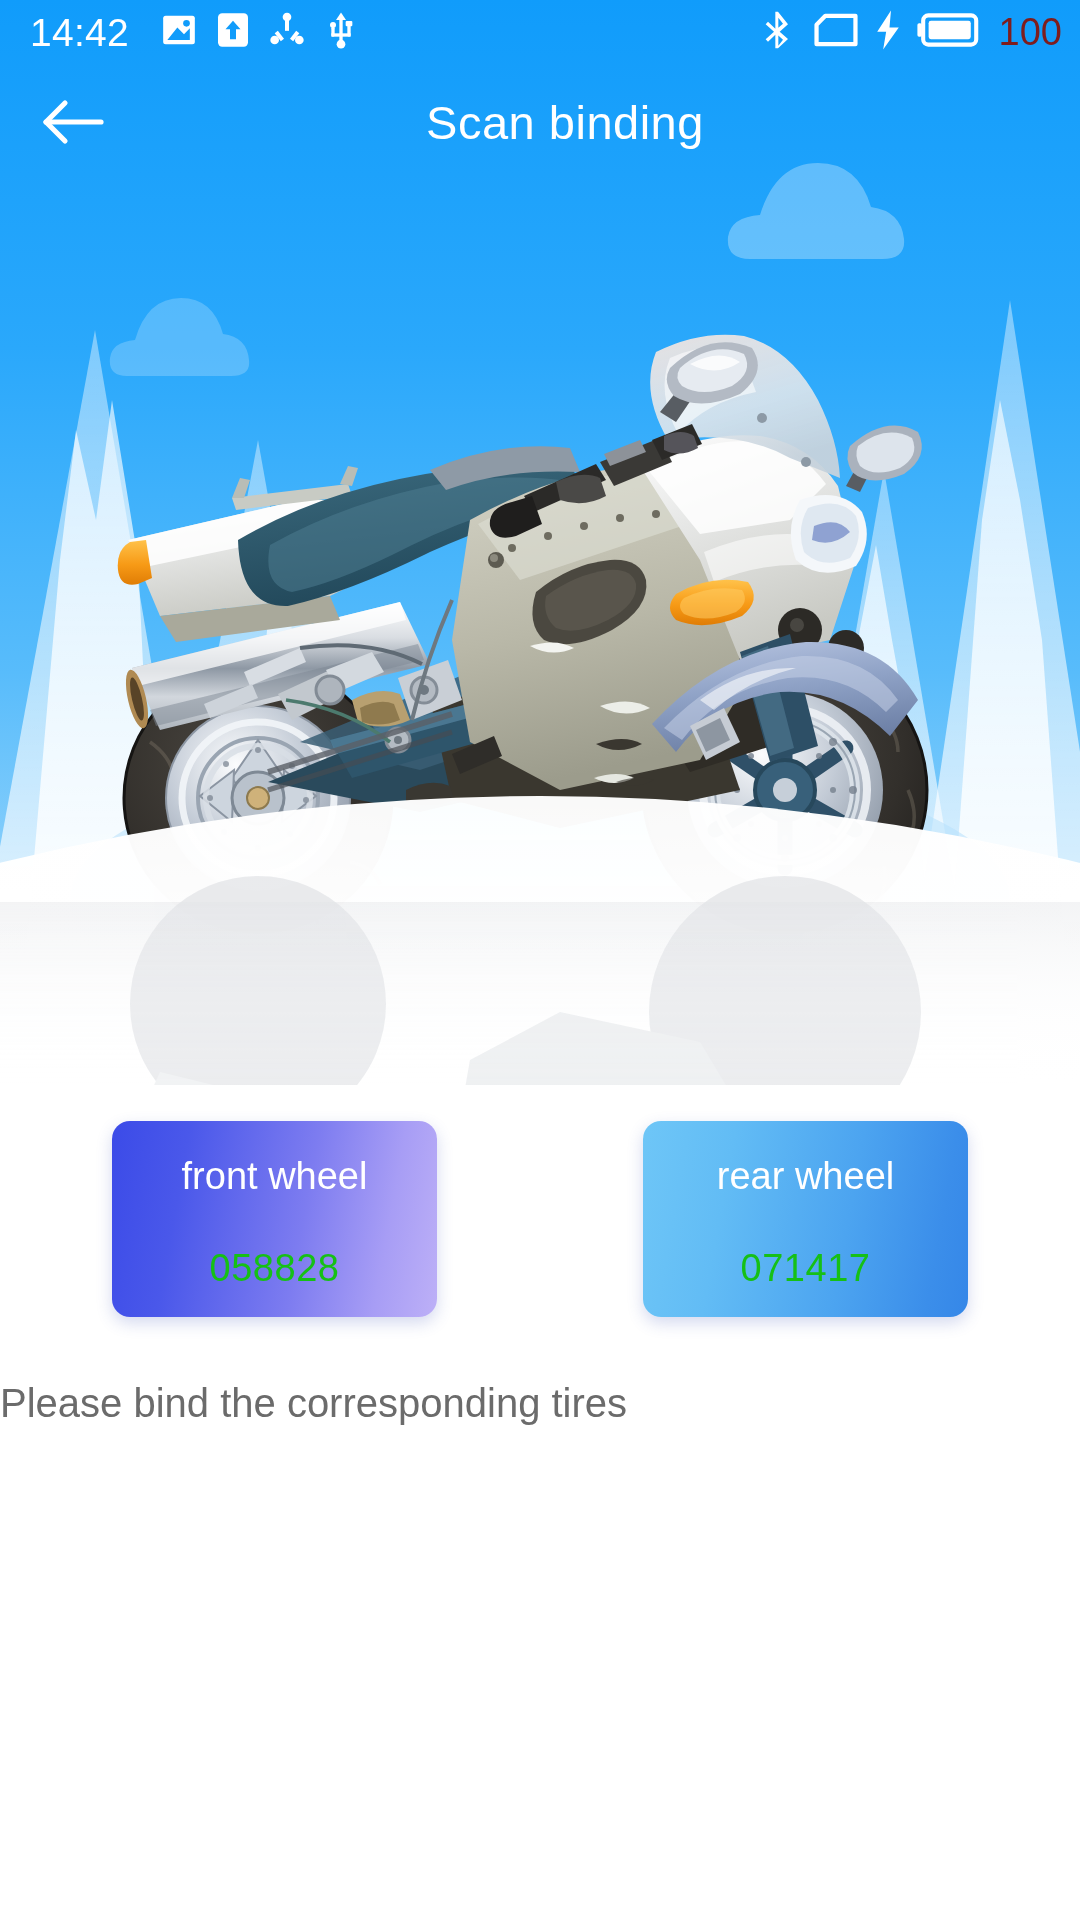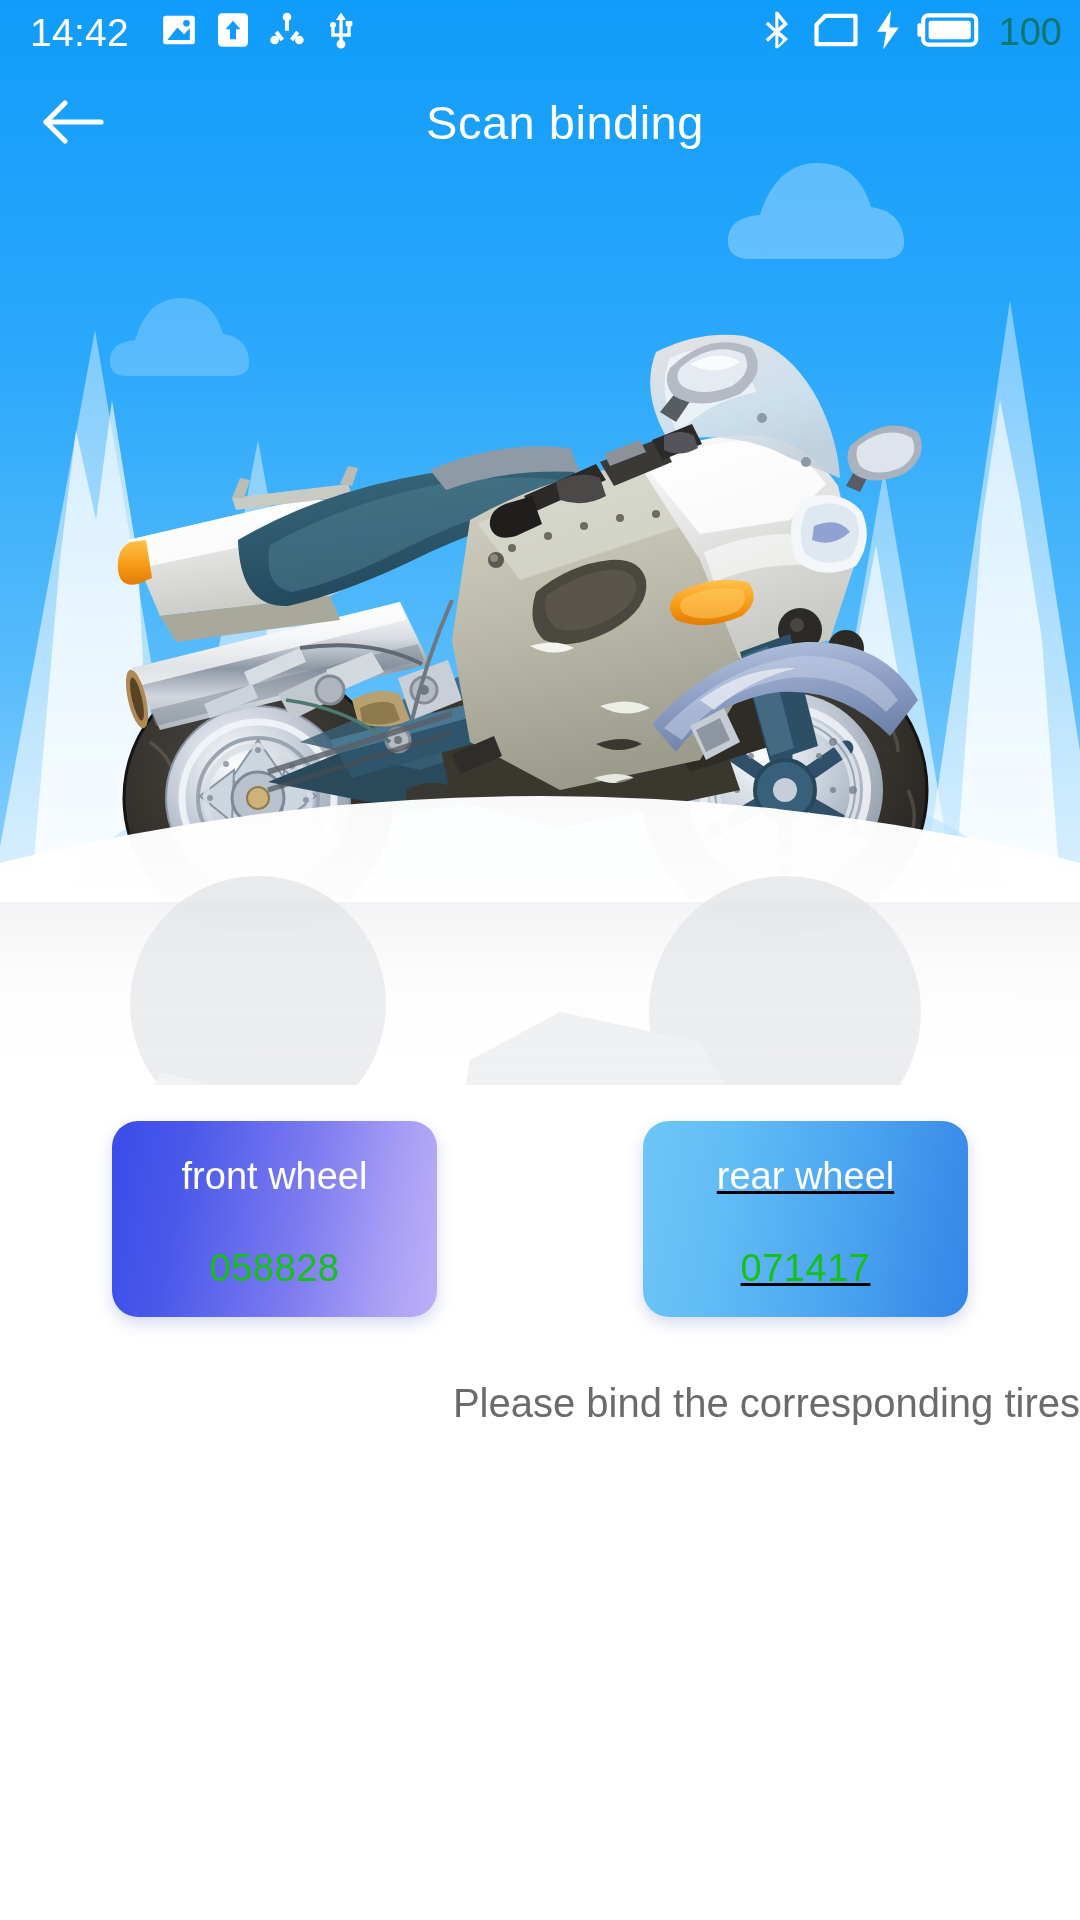--- a/index.html
+++ b/index.html
@@ -47,21 +47,21 @@
     color: #ffffff;
     line-height: 1;
     margin-right: 16px;
   }
   .sb-left { display: flex; align-items: center; gap: 14px; }
   .sb-spacer { flex: 1 1 auto; }
   .sb-right { display: flex; align-items: center; gap: 16px; }
   .sb-icon { display: block; }
   .sb-batt-text {
     font-size: 38px;
-    color: #0f766e;
+    color: #7f1d1d;
     line-height: 1;
     margin-left: 4px;
   }
 
   
   .appbar {
     position: absolute;
     left: 0; top: 64px;
     width: 1080px;
     height: 116px;
@@ -100,37 +100,36 @@
     width: 1080px;
     display: flex;
     justify-content: space-between;
     padding: 0 112px;
     box-sizing: border-box;
     z-index: 20;
   }
   .wheel-card {
     width: 325px;
     height: 196px;
-    border-radius: 26px;
+    border-radius: 18px;
     display: flex;
     flex-direction: column;
     align-items: center;
     justify-content: space-between;
     padding: 36px 0 30px 0;
     box-sizing: border-box;
     box-shadow: 0 6px 16px rgba(60,80,180,0.22);
     cursor: pointer;
     position: relative;
   }
   .card-front {
     background: linear-gradient(100deg, #3b4be8 0%, #4a58ea 22%, #7d7cf0 58%, #a79df5 82%, #bdb0f7 100%);
   }
   .card-rear {
     background: linear-gradient(100deg, #6ec6f7 0%, #62bcf5 26%, #4ca4f0 62%, #3b8eea 88%, #3587e8 100%);
-    text-decoration: underline;
   }
   .card-label {
     font-size: 38px;
     color: #ffffff;
     line-height: 1;
     font-weight: 400;
   }
   .card-code {
     font-size: 38px;
     color: #16c016;
@@ -138,21 +137,21 @@
     font-weight: 400;
     letter-spacing: 0.5px;
   }
 
   
   .hint {
     position: absolute;
     left: 0;
     top: 1383px;
     width: 1080px;
-    text-align: right;
+    text-align: left;
     font-size: 40px;
     color: #6b6b6b;
     line-height: 1;
     z-index: 20;
   }
 </style>
 </head>
 <body>
 
 <div class="hero">

